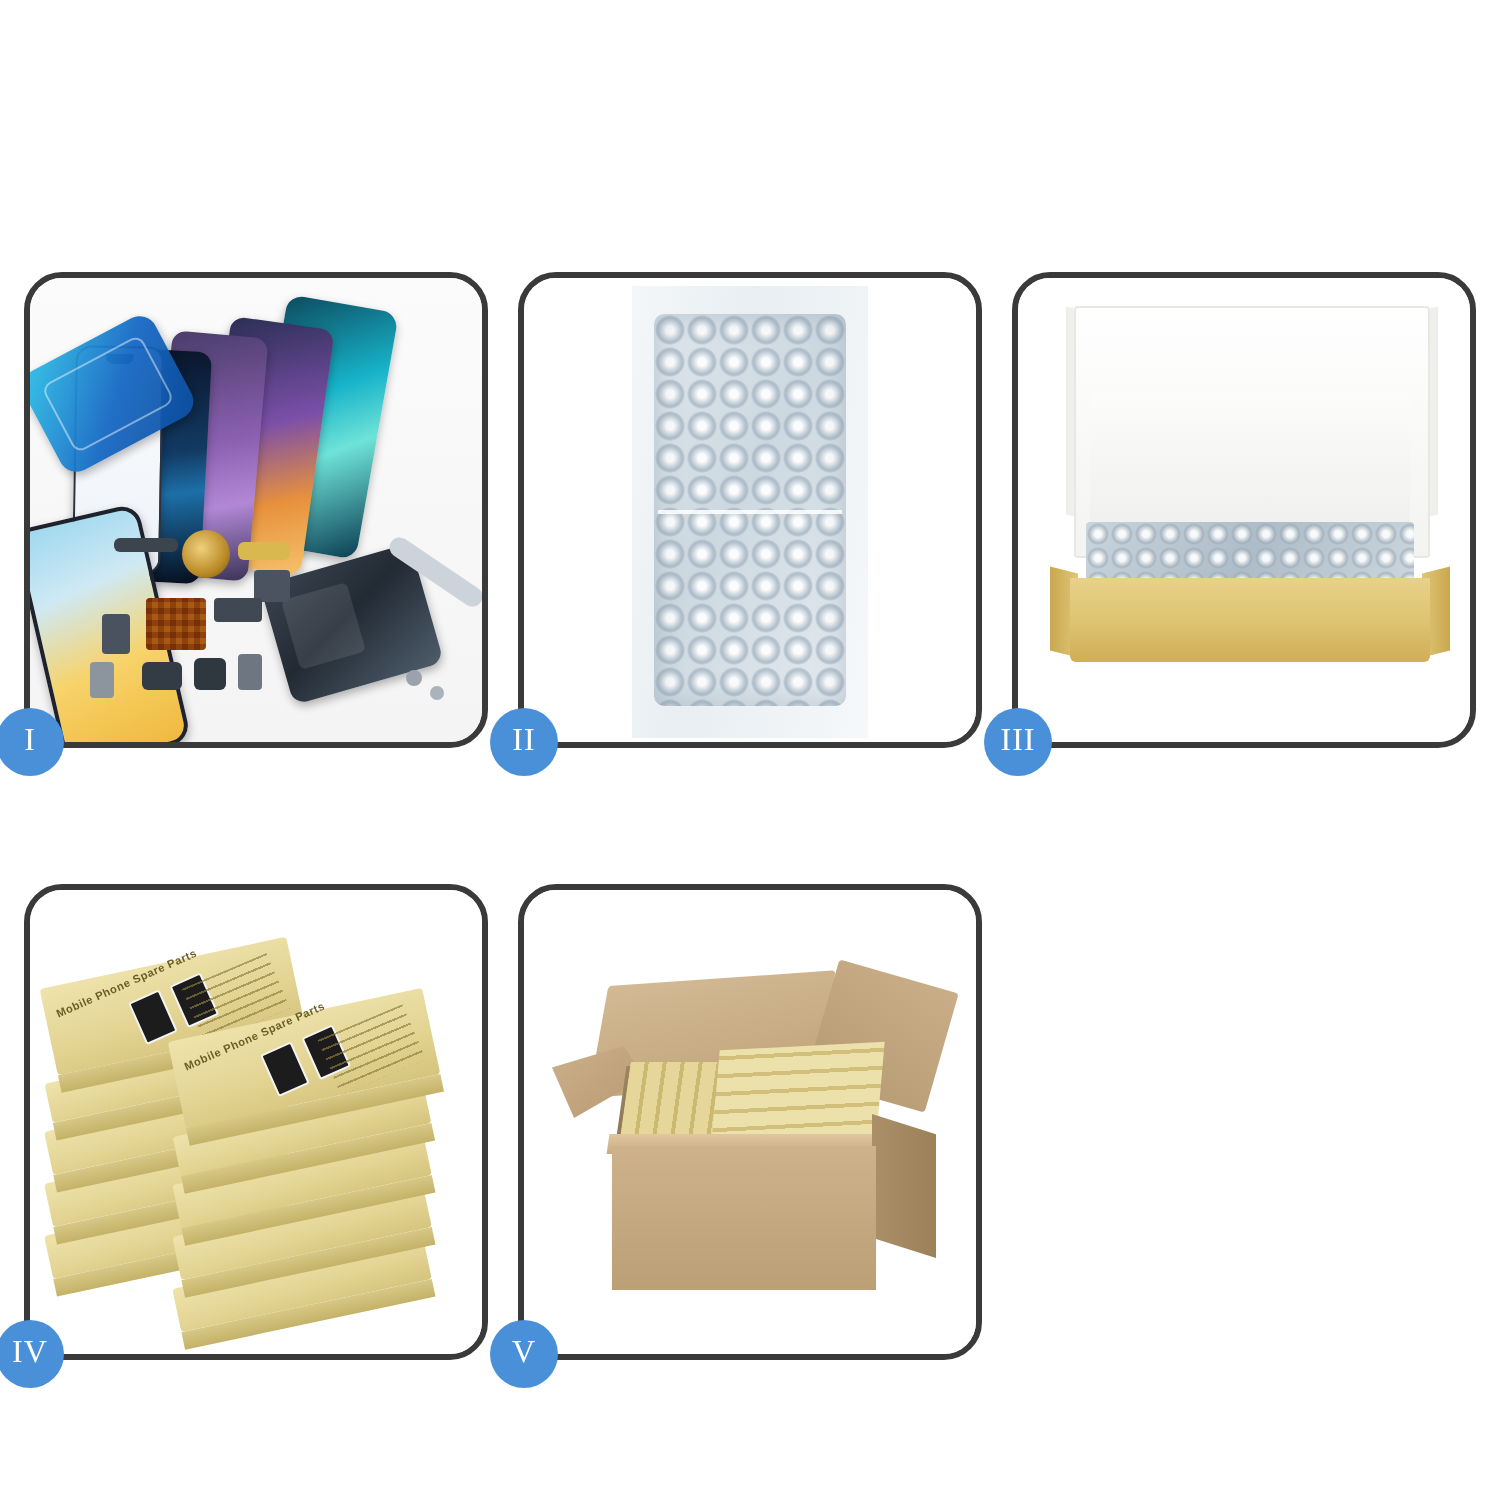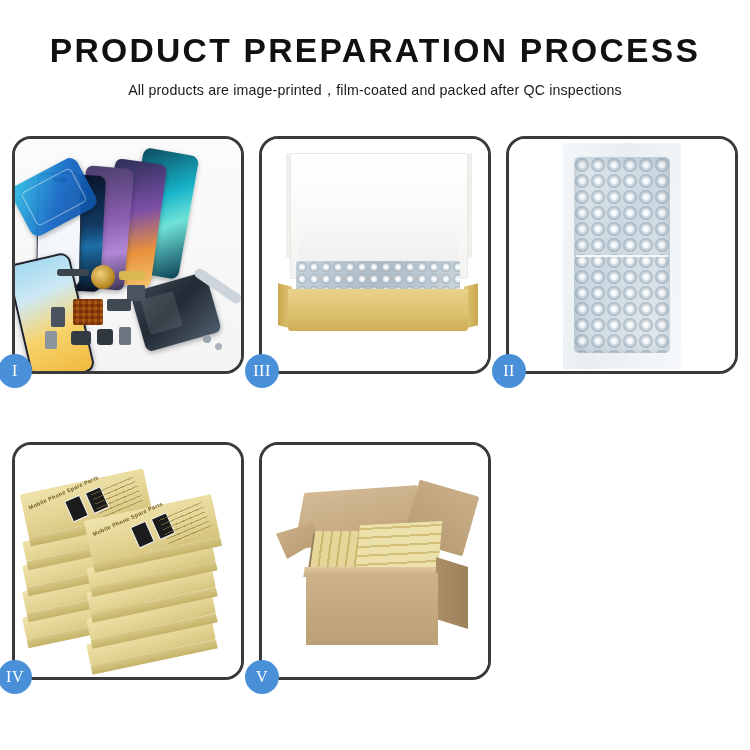--- a/index.html
+++ b/index.html
@@ -317,24 +317,20 @@
   .c6-seam{
     position:absolute;left:26px;top:124px;width:124px;height:1.5px;
     background:rgba(140,112,72,.30);
   }
 </style>
 </head>
 <body>
 
 <div class="page">
 
-  <div class="header">
-    <div class="title">PRODUCT PREPARATION PROCESS</div>
-    <div class="subtitle">All products are image-printed，film-coated and packed after QC inspections</div>
-  </div>
 
   <div class="grid">
 
     <div class="panel">
       <div class="stage p1">
         <div class="ph ph-teal"></div>
         <div class="ph ph-orange"></div>
         <div class="ph ph-purple"></div>
         <div class="ph ph-dark"></div>
         <div class="ph ph-glass"></div>
@@ -353,41 +349,41 @@
         <div class="part flex-h"></div>
         <div class="part flex-i"></div>
         <div class="part tool"></div>
         <div class="part screw1"></div>
         <div class="part screw2"></div>
       </div>
       <div class="badge">I</div>
     </div>
 
     <div class="panel">
+      <div class="stage p2">
+        <div class="wrapsheet"></div>
+        <div class="bubbles">
+          <div class="bub-seam"></div>
+        </div>
+      </div>
+      <div class="badge">II</div>
+    </div>
+
+    <div class="panel">
       <div class="stage p3">
         <div class="box3-lidL"></div>
         <div class="box3-lidR"></div>
         <div class="box3-lid"></div>
         <div class="box3-foam"></div>
         <div class="box3-inner"></div>
         <div class="box3-sideL"></div>
         <div class="box3-sideR"></div>
         <div class="box3-front"></div>
       </div>
       <div class="badge">III</div>
-    </div>
-
-    <div class="panel">
-      <div class="stage p2">
-        <div class="wrapsheet"></div>
-        <div class="bubbles">
-          <div class="bub-seam"></div>
-        </div>
-      </div>
-      <div class="badge">II</div>
     </div>
 
     <div class="panel">
       <div class="stage p4">
 
         <div class="sbox" style="left:8px;top:160px;width:122px;height:22px;transform:rotate(-12deg);">
           <div class="face"></div>
             <div class="edge"></div>
         </div>
         <div class="sbox" style="left:8px;top:134px;width:122px;height:22px;transform:rotate(-12deg);">

